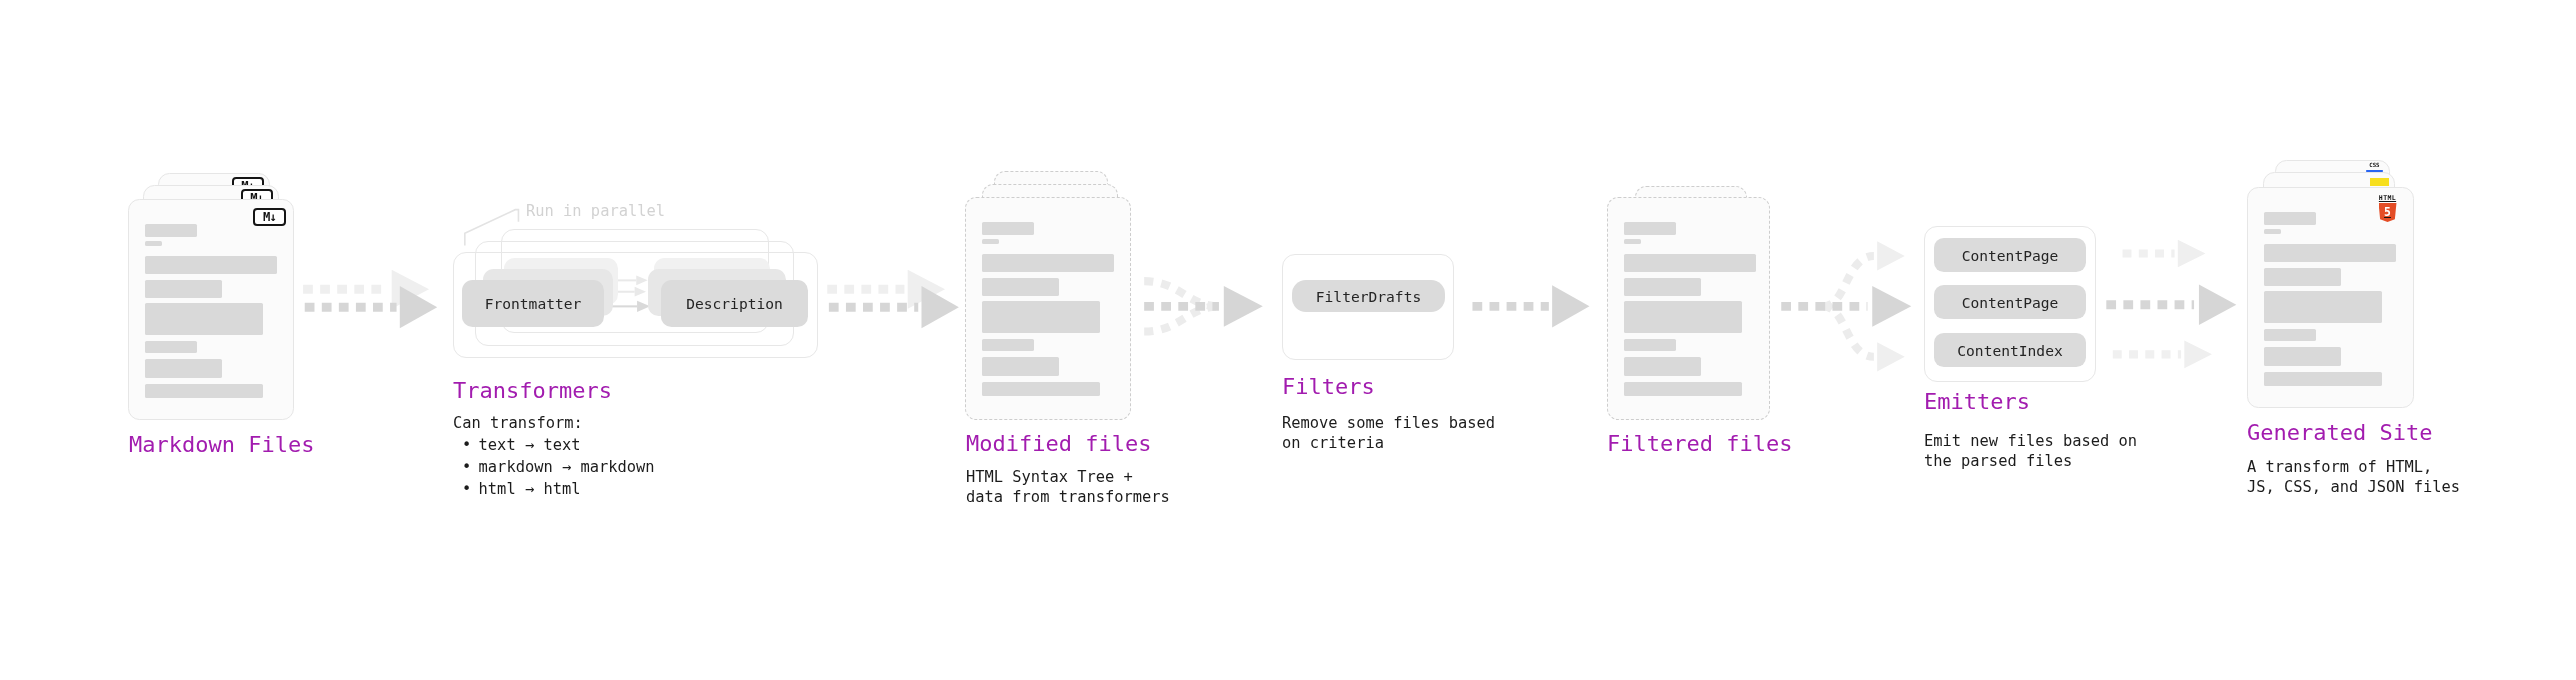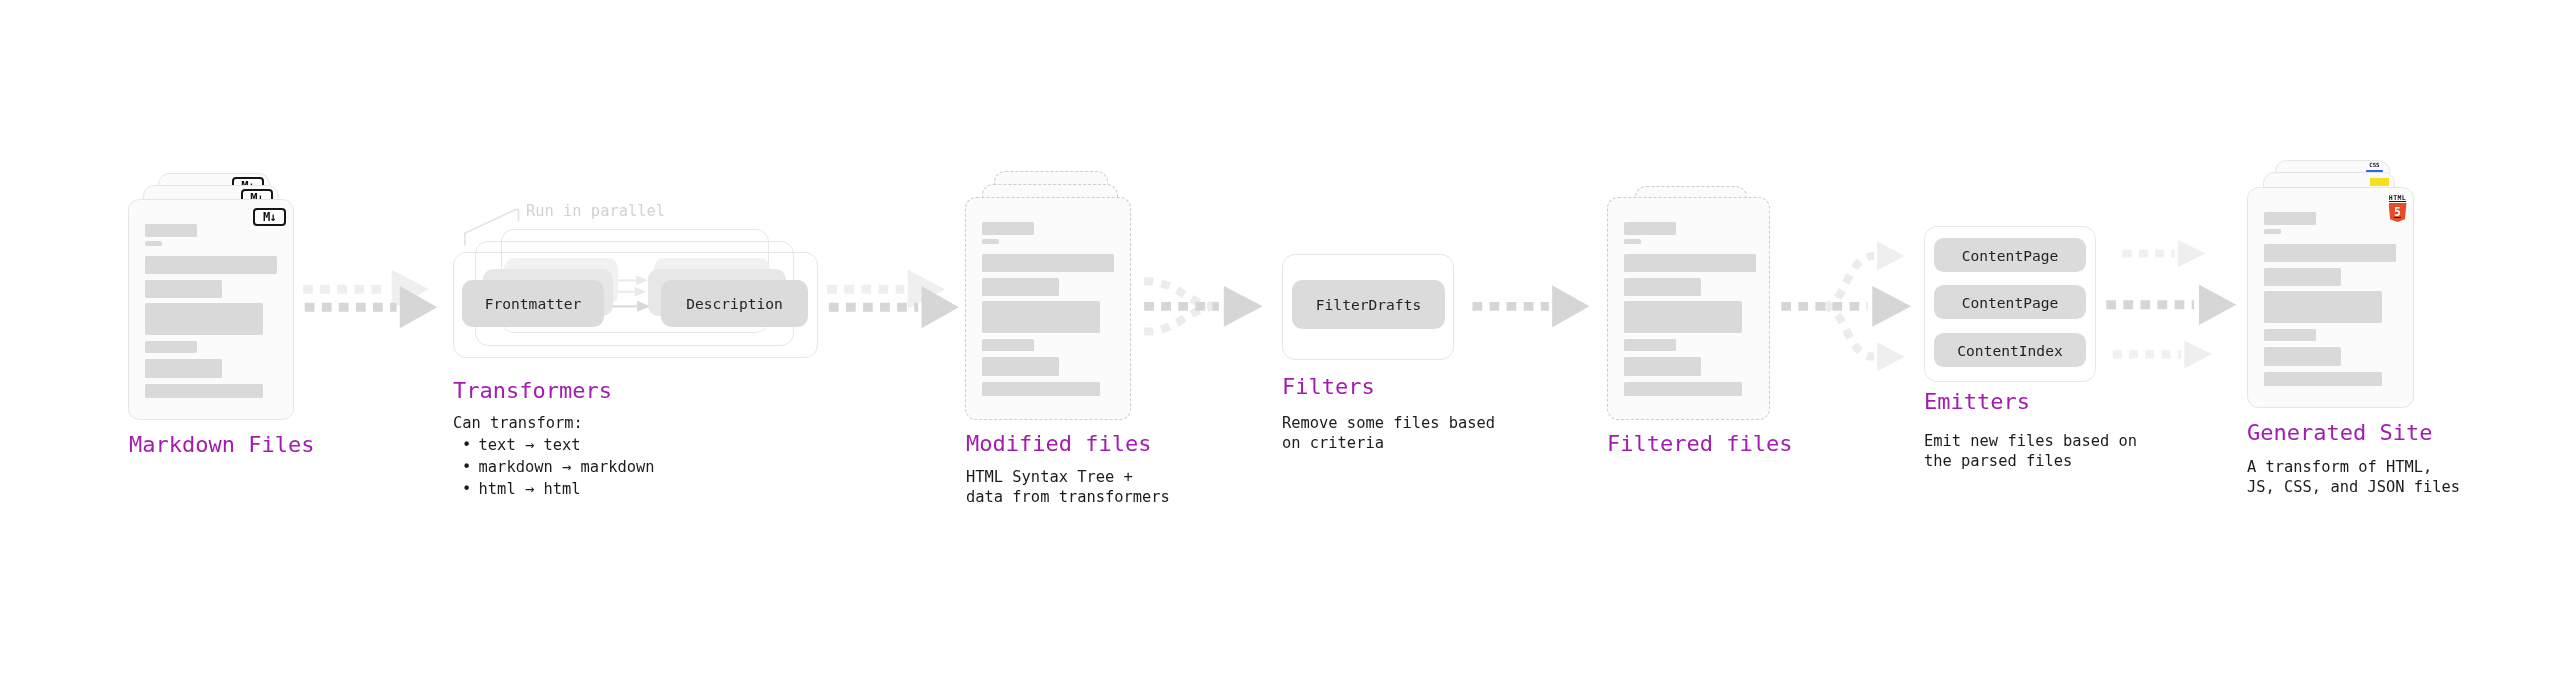--- a/index.html
+++ b/index.html
@@ -181,21 +181,21 @@
           <div class="bar" style="left: 16.3px; top: 184px; width: 118px; height: 14px; background: rgb(217, 217, 217);"></div>
         </div>
     </div>
     <div class="title" style="left:966px;top:431px;">Modified files</div>
     <div class="subtitle" style="left:966px;top:467px;">HTML Syntax Tree +
 data from transformers</div>
   </div>
 
   <div>
     <div class="obox fill" style="left:1282px;top:254px;width:172px;height:106px;"></div>
-    <div class="pill" style="left:1292px;top:280px;width:153px;height:49px;">FilterDrafts</div>
+    <div class="pill" style="left:1292px;top:280px;width:153px;height:32px;border-radius:14px;">FilterDrafts</div>
     <div class="title" style="left:1282px;top:374px;">Filters</div>
     <div class="subtitle" style="left:1282px;top:413px;">Remove some files based
 on criteria</div>
   </div>
 
   <div>
     <div class="card dash" style="left:1635px;top:186px;width:112px;height:221px;"></div>
     <div class="card dash" style="left:1607px;top:197px;width:163px;height:223px;">
       <div>
           <div class="bar" style="left: 16.3px; top: 24.4px; width: 52px; height: 12.2px; background: rgb(217, 217, 217);"></div>
@@ -225,21 +225,21 @@
     <div class="card" style="left:2275px;top:160px;width:115px;height:221px;">
       <div class="csschip" style="right:6.5px;top:2.4px;">
         <div class="csschip-label">CSS</div>
         <div class="csschip-bar"></div>
       </div>
     </div>
     <div class="card" style="left:2263px;top:172px;width:132px;height:221px;">
       <div class="jschip" style="right:4.9px;top:4.9px;"></div>
     </div>
     <div class="card" style="left:2247px;top:187px;width:167px;height:221px;">
-      <div class="htmlbadge" style="right:5px;top:6.5px;text-decoration:underline;">
+      <div class="htmlbadge" style="right:15px;top:6.5px;text-decoration:underline;">
         <div class="htmlbadge-top">HTML</div>
         <div class="htmlshield">
             <span>5</span>
           </div>
       </div>
       <div>
           <div class="bar" style="left: 16.3px; top: 24.4px; width: 52px; height: 12.2px; background: rgb(217, 217, 217);"></div>
           <div class="bar" style="left: 16.3px; top: 41px; width: 17px; height: 4.9px; background: rgb(217, 217, 217);"></div>
           <div class="bar" style="left: 16.3px; top: 56px; width: 132px; height: 18px; background: rgb(217, 217, 217);"></div>
           <div class="bar" style="left: 16.3px; top: 80px; width: 77px; height: 18px; background: rgb(217, 217, 217);"></div>

